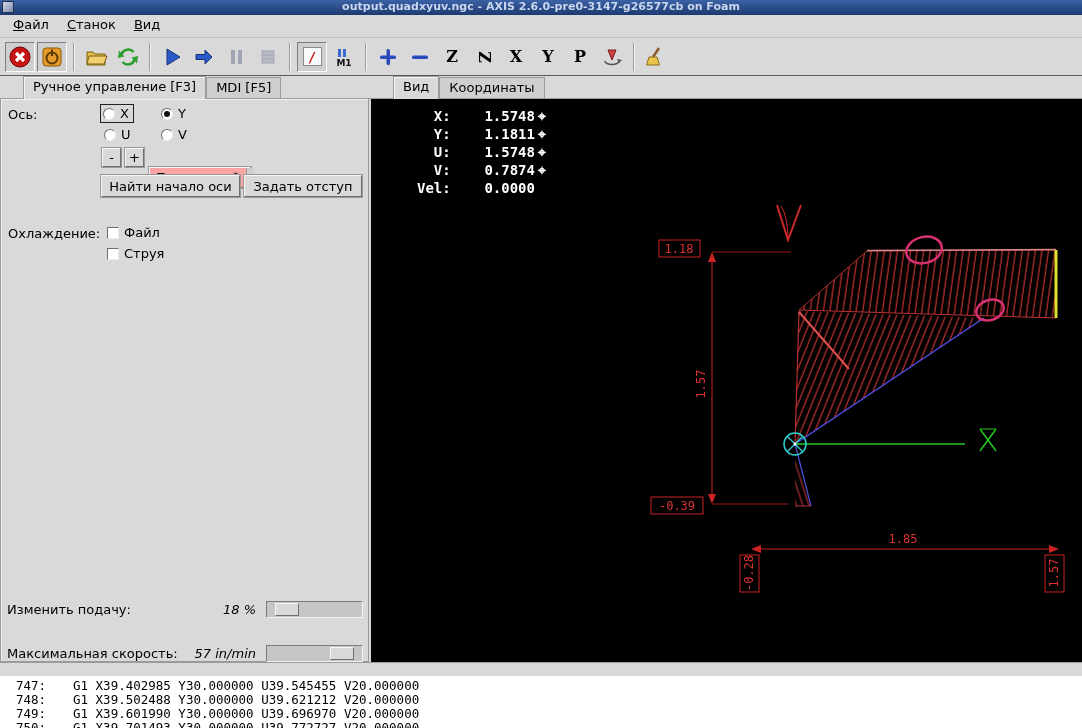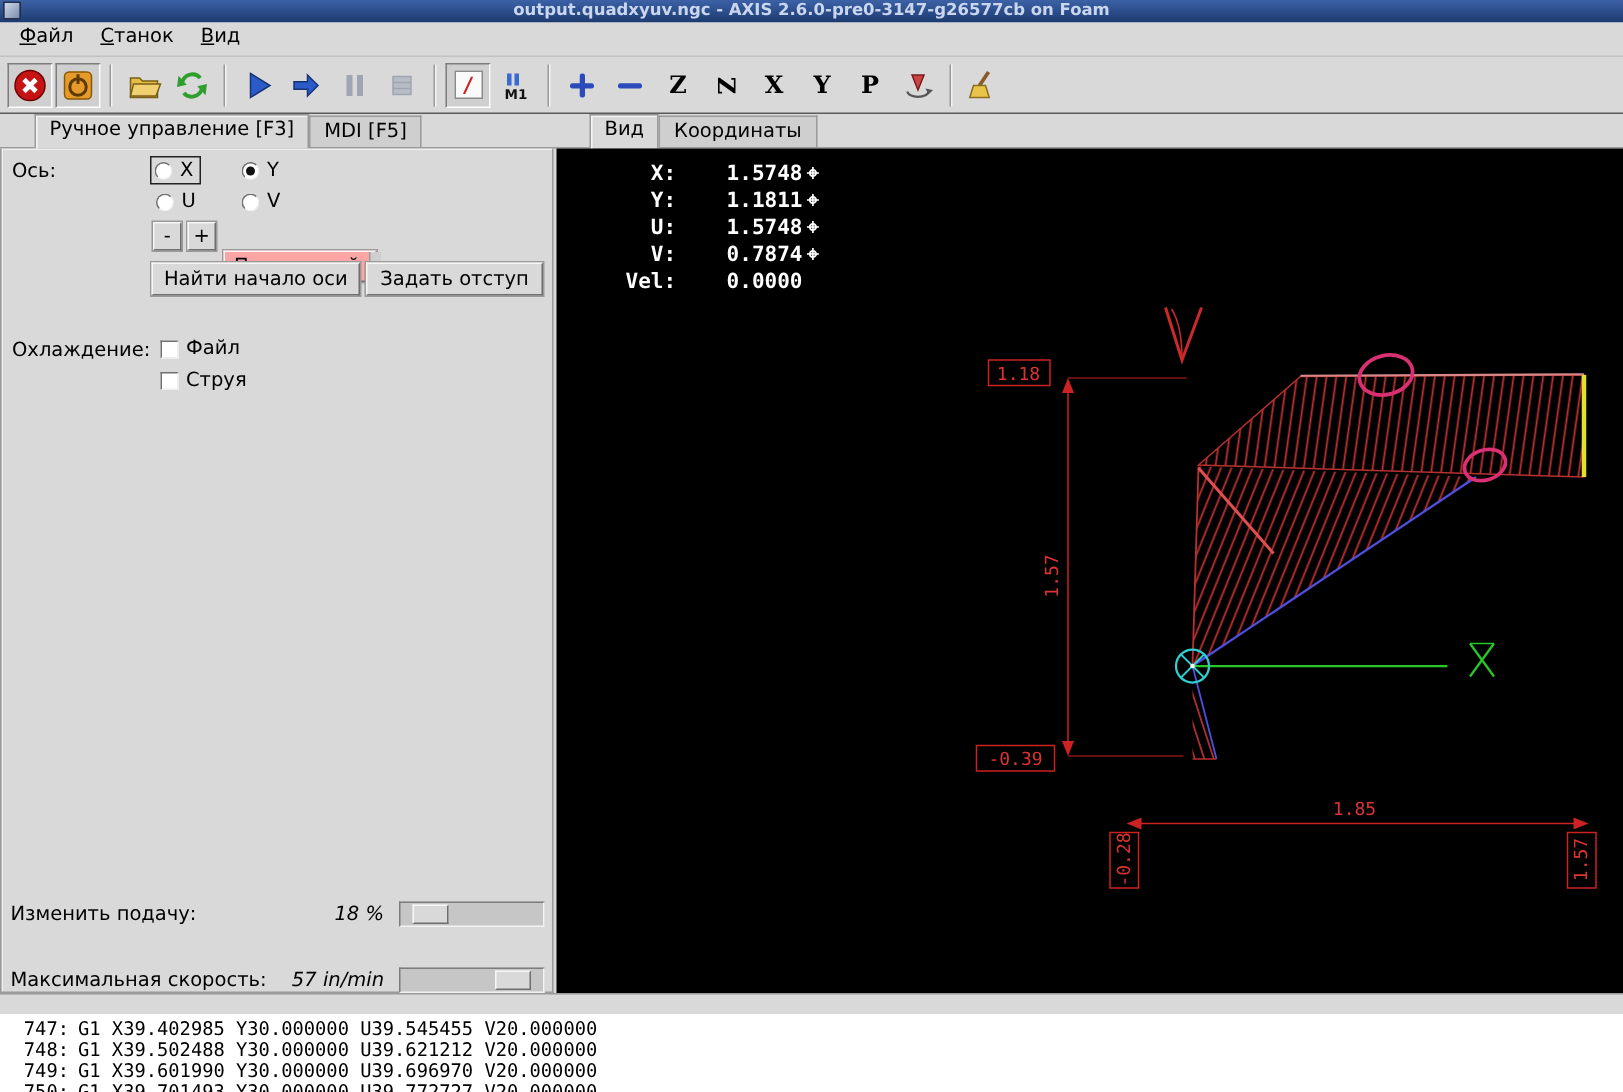--- a/index.html
+++ b/index.html
@@ -71,21 +71,21 @@
   .dro-row{display:flex;}
   .dro-label{display:inline-block;width:4ch;text-align:right;}
   .dro-value{display:inline-block;width:10ch;text-align:right;}
   .dro-homed{display:inline-block;margin-left:3px;font-family:"DejaVu Sans",sans-serif;}
   .plot{position:absolute;left:0;top:0;}
   
   .sash{position:absolute;left:0;right:0;bottom:52px;height:14px;background:#d9d9d9;border-top:1px solid #9a9a9a;box-sizing:border-box;}
   .gcode{position:absolute;left:0;right:0;bottom:0;height:52px;background:#fff;overflow:hidden;
     font-family:"DejaVu Sans Mono",monospace;font-size:12.5px;line-height:14px;padding-top:3px;box-sizing:border-box;}
   .gline{display:flex;white-space:pre;}
-  .gnum{display:inline-block;width:46px;text-align:right;margin-right:6px;}
+  .gnum{display:inline-block;width:46px;text-align:right;margin-right:27px;}
 </style>
 </head>
 <body>
 
 <div class="titlebar">
   <span class="win-icon"></span>
   <span>output.quadxyuv.ngc - AXIS 2.6.0-pre0-3147-g26577cb on Foam</span>
 </div>
 
 <div class="menubar">

